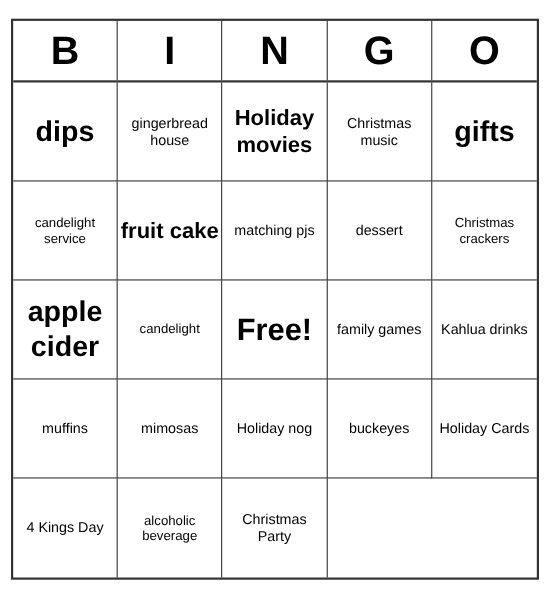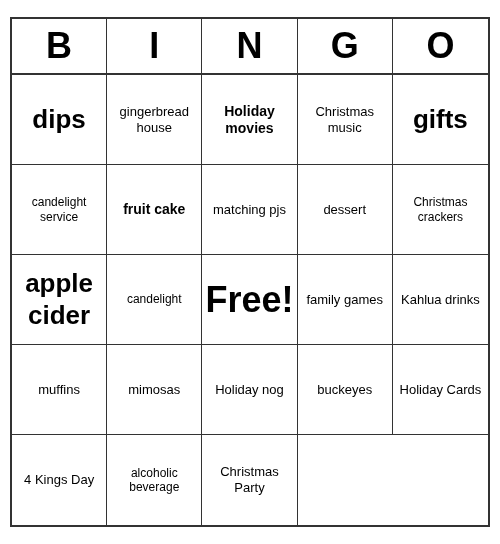--- a/index.html
+++ b/index.html
@@ -44,25 +44,25 @@
       text-align: center;
       padding: 2px;
       position: relative;
     }
     .bingo-cell:nth-child(5n) { border-right: none; }
     .bingo-cell:nth-child(n+21) { border-bottom: none; }
     .cell-text {
       line-height: 1.2;
     }
     .large { font-size: 26px; font-weight: bold; }
-    .medium { font-size: 14px; font-weight: bold; }
+    .medium { font-size: 20px; font-weight: bold; }
     .small { font-size: 13px; }
     .xsmall { font-size: 12px; }
     .free-cell {
-      font-size: 36px;
+      font-size: 28px;
       font-weight: bold;
     }
   </style>
 </head>
 <body>
 
 <div class="bingo-card">
   <div class="bingo-header">
   <div class="bingo-letter">B</div>
       <div class="bingo-letter">I</div>

